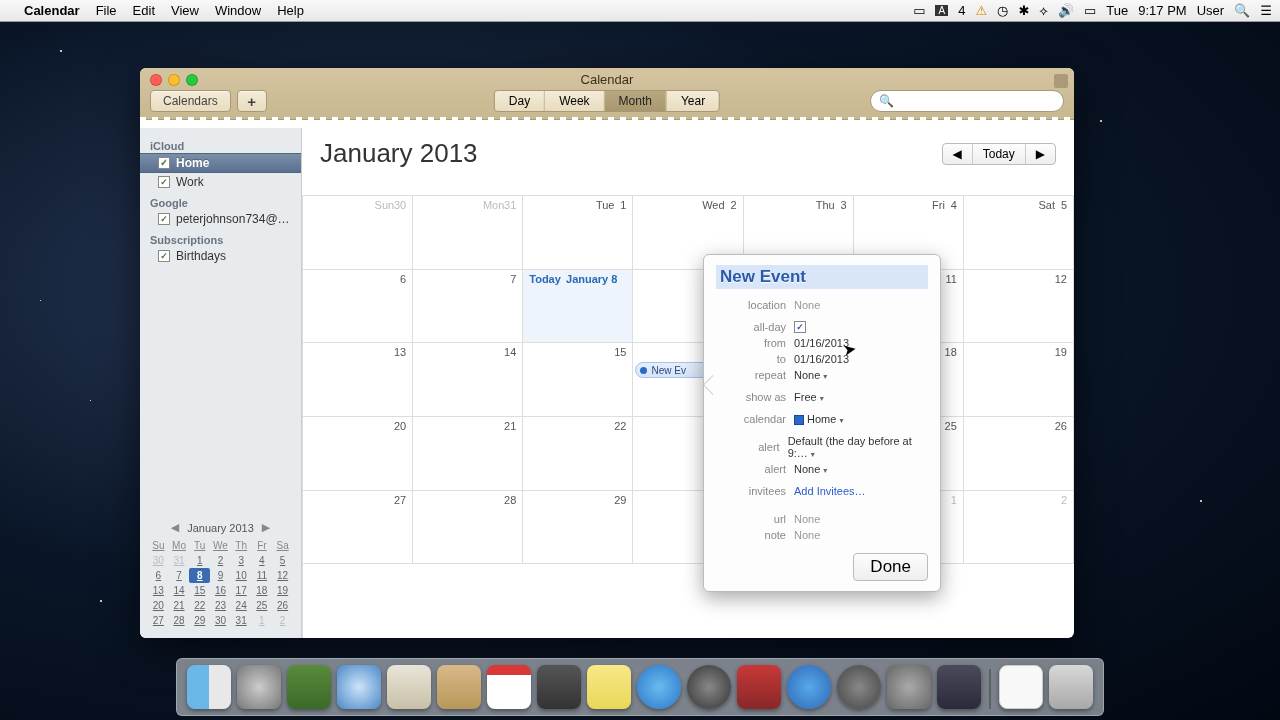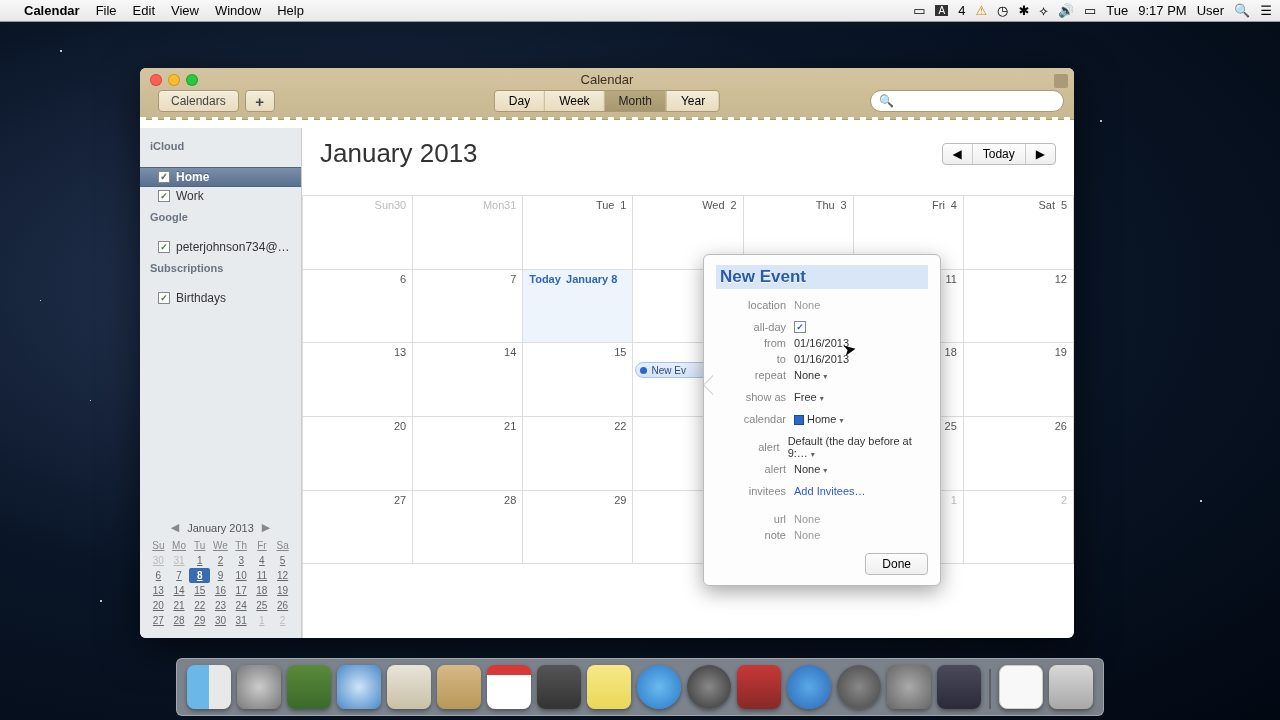--- a/index.html
+++ b/index.html
@@ -15,39 +15,39 @@
 .menubar .icon { display: inline-flex; align-items: center; }
 
 
 .window { position: absolute; top: 68px; left: 140px; width: 934px; height: 570px; background: #fff; border-radius: 6px; box-shadow: 0 10px 40px rgba(0,0,0,0.6); overflow: hidden; }
 .titlebar { height: 52px; background: linear-gradient(#d4c4a0, #c8b890); border-bottom: 1px solid #aa9a78; position: relative; }
 .traffic { position: absolute; top: 6px; left: 10px; display: flex; gap: 6px; }
 .traffic span { width: 12px; height: 12px; border-radius: 50%; border: 1px solid rgba(0,0,0,0.2); }
 .tclose { background: #ff5f57; } .tmin { background: #ffbd2e; } .tmax { background: #28c940; }
 .fullscreen-corner { position: absolute; top: 6px; right: 6px; width: 14px; height: 14px; background: #aa9a78; border-radius: 2px; }
 .wtitle { position: absolute; top: 4px; left: 0; right: 0; text-align: center; font-size: 13px; color: #3a3020; }
-.toolbar-row { position: absolute; top: 20px; left: 0; right: 0; height: 26px; display: flex; align-items: center; padding: 0 18px; }
+.toolbar-row { position: absolute; top: 20px; left: 0; right: 0; height: 26px; display: flex; align-items: center; padding: 0 10px; }
 .pill { height: 22px; background: linear-gradient(#f4ecd8, #e8dcc0); border: 1px solid #a89878; border-radius: 4px; font-size: 12px; display: inline-flex; align-items: center; justify-content: center; box-shadow: inset 0 1px 0 rgba(255,255,255,0.5); color: #444; }
 .calendars-btn { padding: 0 12px; }
 .add-btn { width: 30px; margin-left: 6px; font-size: 15px; font-weight: bold; }
 .viewseg { position: absolute; left: 50%; transform: translateX(-50%); display: flex; border: 1px solid #a89878; border-radius: 4px; overflow: hidden; background: linear-gradient(#f4ecd8, #e8dcc0); }
 .viewseg span { padding: 3px 14px; font-size: 12px; border-right: 1px solid #c8b890; cursor: pointer; }
 .viewseg span:last-child { border-right: none; }
 .viewseg .active { background: linear-gradient(#b8a880, #a89870); color: #222; }
 .searchbox { position: absolute; right: 10px; width: 194px; height: 22px; background: #fff; border: 1px solid #a89878; border-radius: 11px; display: flex; align-items: center; padding: 0 8px; }
 .searchbox .mag { color: #888; font-size: 12px; }
 
 
 .torn { height: 8px; background: #fff; position: relative; }
 .torn::before { content: ""; position: absolute; top: -3px; left: 0; right: 0; height: 6px; background: repeating-linear-gradient(90deg, #fff 0, #fff 6px, transparent 6px, transparent 12px); }
 
 
 .body { display: flex; height: calc(100% - 60px); }
 .sidebar { width: 162px; background: #e8ebee; border-right: 1px solid #ccc; font-size: 12px; padding-top: 6px; display: flex; flex-direction: column; }
-.sbgroup { color: #6a7480; font-weight: bold; padding: 6px 10px 15px; font-size: 11px; }
+.sbgroup { color: #6a7480; font-weight: bold; padding: 6px 10px 1px; font-size: 11px; }
 .sbitem { display: flex; align-items: center; gap: 6px; padding: 2px 10px 2px 18px; color: #333; }
 .sbitem.selected { background: linear-gradient(#7a8fa8, #5a7090); color: #fff; text-shadow: 0 -1px 0 rgba(0,0,0,0.3); font-weight: bold; border-top: 1px solid #506580; border-bottom: 1px solid #506580; }
 .cb { width: 12px; height: 12px; border: 1px solid #888; background: #fff; display: inline-flex; align-items: center; justify-content: center; font-size: 9px; }
 .cb.on::after { content: "✓"; color: #3a7a3a; font-weight: bold; }
 
 
 .minical { margin-top: auto; padding: 6px 8px 10px; font-size: 10px; color: #666; }
 .minical-head { display: flex; align-items: center; justify-content: center; gap: 8px; font-size: 11px; color: #555; margin-bottom: 4px; }
 .minical-head .nav { color: #888; cursor: pointer; }
 .minical table { width: 100%; border-collapse: collapse; }
@@ -80,21 +80,21 @@
 .popover::before { content: ""; position: absolute; top: 120px; left: -10px; border: 10px solid transparent; border-right-color: #fdfdfd; filter: drop-shadow(-1px 0 0 #bbb); }
 .pop-title { font-size: 17px; font-weight: bold; color: #2a5aa8; background: #d8e6f8; padding: 2px 4px; margin-bottom: 8px; text-shadow: 0 1px 0 #fff; }
 .poprow { display: flex; align-items: center; gap: 8px; padding: 2px 0; }
 .poprow .lbl { width: 70px; text-align: right; color: #888; }
 .poprow .val { color: #333; }
 .poprow .link { color: #2a5ad0; cursor: pointer; }
 .poprow .none { color: #999; }
 .dd::after { content: " ▾"; font-size: 8px; color: #666; }
 .calswatch { display: inline-block; width: 10px; height: 10px; background: #2a68c8; border: 1px solid #1a4898; margin-right: 3px; vertical-align: middle; }
 .done-row { display: flex; justify-content: flex-end; margin-top: 10px; }
-.done-btn { padding: 3px 16px; background: linear-gradient(#fdfdfd, #eee); border: 1px solid #bbb; border-radius: 4px; font-size: 12px; cursor: pointer; }
+.done-btn { padding: 3px 16px; background: linear-gradient(#fdfdfd, #eee); border: 1px solid #bbb; border-radius: 4px; font-size: 17px; cursor: pointer; }
 .chk { width: 12px; height: 12px; border: 1px solid #888; display: inline-flex; align-items: center; justify-content: center; font-size: 9px; }
 .chk.on::after { content: "✓"; color: #2a5aa8; font-weight: bold; }
 
 
 .cursor { position: absolute; top: 340px; left: 843px; font-size: 16px; color: #000; pointer-events: none; transform: rotate(-10deg); }
 
 
 .dock { position: absolute; bottom: 4px; left: 50%; transform: translateX(-50%); height: 58px; background: rgba(220,225,232,0.55); border: 1px solid rgba(255,255,255,0.3); border-radius: 6px; display: flex; align-items: flex-end; padding: 4px 10px 6px; gap: 6px; }
 .dock .dicon { width: 44px; height: 44px; border-radius: 8px; box-shadow: 0 2px 4px rgba(0,0,0,0.4); }
 .dock .sep { width: 2px; height: 40px; background: rgba(0,0,0,0.25); margin: 0 2px; }

